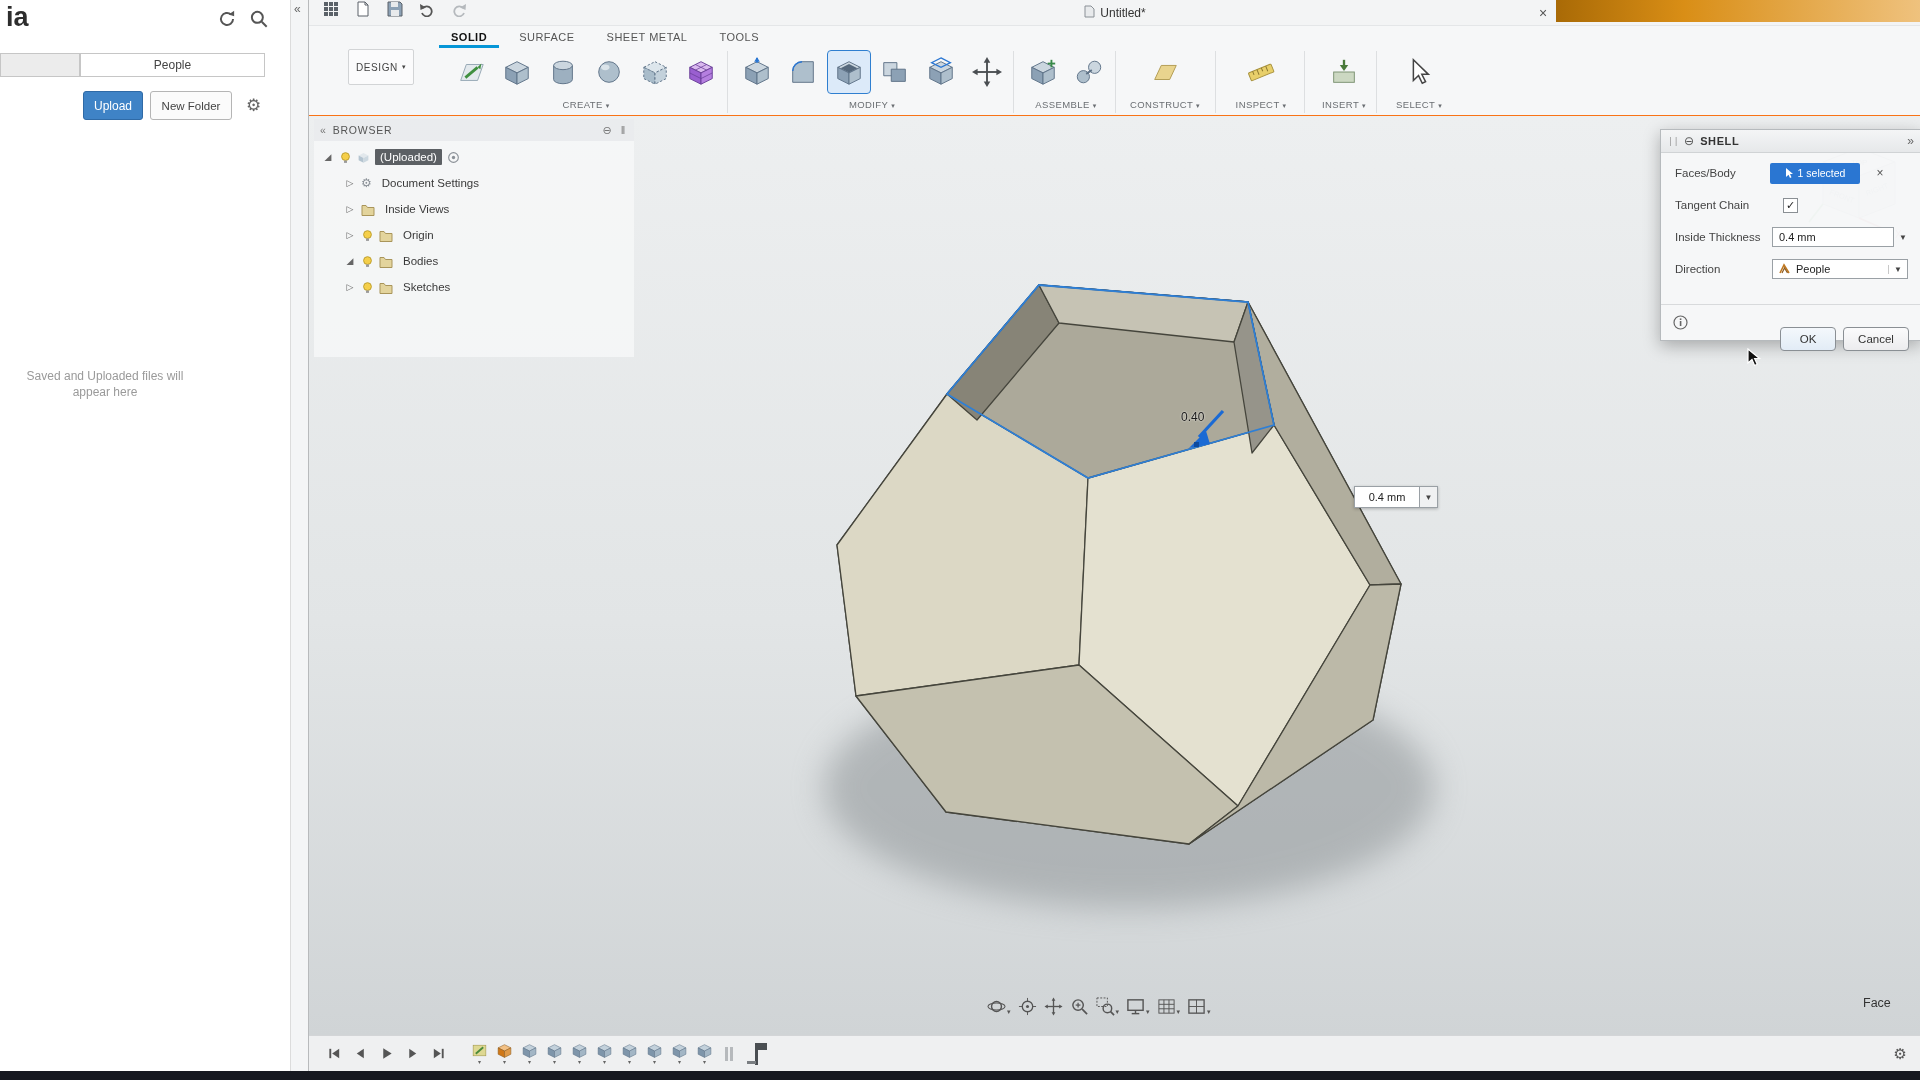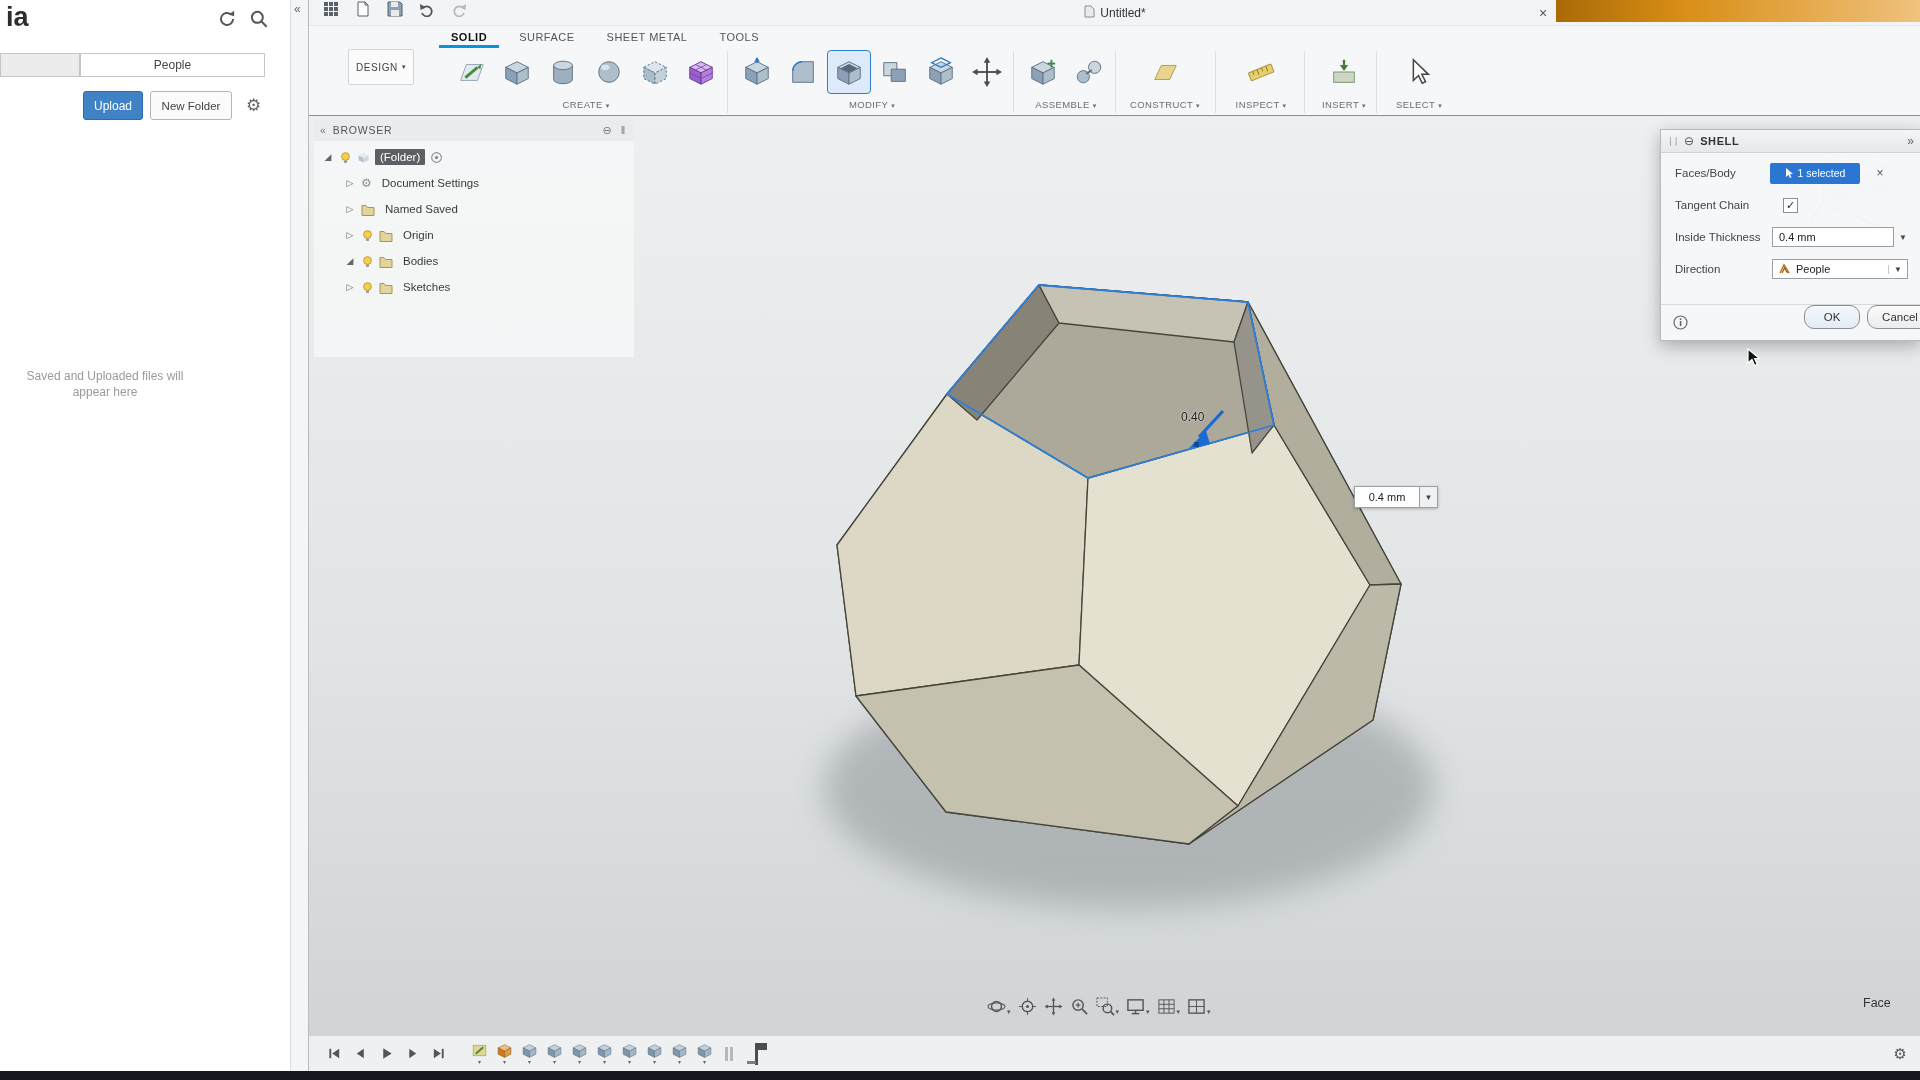--- a/index.html
+++ b/index.html
@@ -92,22 +92,22 @@
   .chip-x{position:absolute;left:211px;width:16px;text-align:center;color:#555;font-size:12px;}
   .cbox{position:absolute;left:122px;width:13px;height:13px;background:#fff;border:1px solid #8a8f94;
         display:flex;align-items:center;justify-content:center;font-size:11px;color:#222;line-height:1;}
   .field{position:absolute;left:111px;width:122px;height:20px;background:#fff;border:1px solid #9aa0a5;box-sizing:border-box;
          display:flex;align-items:center;padding-left:6px;font-size:11px;color:#222;}
   .field-caret{position:absolute;left:238px;font-size:8px;color:#444;}
   .dropdown{position:absolute;left:111px;width:136px;height:20px;background:#fff;border:1px solid #9aa0a5;box-sizing:border-box;
             display:flex;align-items:center;gap:5px;padding:0 5px;font-size:11px;color:#222;}
   .dd-caret{margin-left:auto;font-size:8px;color:#444;border-left:1px solid #c8c8c8;padding-left:5px;}
   #shell-footer{position:absolute;left:0;top:174px;width:261px;height:37px;border-top:1px solid #d8dadc;}
-  .dlg-btn{position:absolute;top:0;height:22px;border:1px solid #8a8f94;border-radius:10px;background:linear-gradient(#fbfbfc,#ececee);
-           font-size:11.5px;color:#333;display:flex;align-items:center;justify-content:center;margin-left:24px;}
+  .dlg-btn{position:absolute;top:22px;height:22px;border:1px solid #8a8f94;border-radius:4px;background:linear-gradient(#fbfbfc,#ececee);
+           font-size:11.5px;color:#333;display:flex;align-items:center;justify-content:center;}
   
   #timeline{left:0;top:1035px;width:1612px;height:36px;background:#eff0f1;border-top:1px solid #d3d5d7;
             box-sizing:border-box;display:flex;align-items:center;padding:0 14px;}
   .pb{width:22px;height:20px;display:flex;align-items:center;justify-content:center;margin-right:4px;}
   .feat{display:flex;flex-direction:column;align-items:center;margin:0 4px;}
   .feat svg{width:17px;height:17px;}
   .feat .fcaret{font-size:6px;color:#666;margin-top:-1px;}
   #tl-handle{margin:0 8px;display:flex;gap:2px;}
   #tl-handle i{width:3px;height:14px;background:#b6b9bc;display:block;}
   #tl-marker{position:relative;width:26px;height:24px;margin-left:4px;}
@@ -491,21 +491,21 @@
             <span class="expander">◢</span>
             <span class="ticon">
               <svg width="13" height="13" viewBox="0 0 14 14">
                 <circle cx="7" cy="6" r="4.2" fill="#f5cf4a" stroke="#b99a28"></circle>
                 <rect x="5.4" y="10.2" width="3.2" height="2.6" fill="#9a9a9a"></rect>
               </svg>
             </span>
             <span class="ticon">
               <svg width="13" height="13" viewBox="0 0 32 32">g stroke="#5d7186" stroke-width="1" stroke-linejoin="round"&gt;<polygon points="16,5 28,11 16,17 4,11" fill="#e2e8ec"></polygon><polygon points="4,11 16,17 16,29 4,23" fill="#b4c4d0"></polygon><polygon points="28,11 16,17 16,29 28,23" fill="#ccd8e0"></polygon></svg>
             </span>
-            <span class="tlabel dark">(Folder)</span>
+            <span class="tlabel dark">(Uploaded)</span>
             <span class="ticon">
               <svg width="13" height="13" viewBox="0 0 14 14">
                 <circle cx="7" cy="7" r="5.2" fill="none" stroke="#8a9097" stroke-width="1.2"></circle>
                 <circle cx="7" cy="7" r="1.8" fill="#8a9097"></circle>
               </svg>
             </span>
           </div>
           <div class="tree-row" style="padding-left:30px;">
             <span class="expander">▷</span>
             <span class="ticon">
@@ -513,21 +513,21 @@
             </span>
             <span class="tlabel">Document Settings</span>
           </div>
           <div class="tree-row" style="padding-left:30px;">
             <span class="expander">▷</span>
             <span class="ticon">
               <svg width="14" height="13" viewBox="0 0 14 13">
                 <path d="M1,2.5 h4 l1.5,2 H13 v8 H1 z" fill="#e3d49c" stroke="#a9955a"></path>
               </svg>
             </span>
-            <span class="tlabel">Named Saved</span>
+            <span class="tlabel">Inside Views</span>
           </div>
           <div class="tree-row" style="padding-left:30px;">
             <span class="expander">▷</span>
             <span class="ticon">
               <svg width="13" height="13" viewBox="0 0 14 14">
                 <circle cx="7" cy="6" r="4.2" fill="#f5cf4a" stroke="#b99a28"></circle>
                 <rect x="5.4" y="10.2" width="3.2" height="2.6" fill="#9a9a9a"></rect>
               </svg>
             </span>
             <span class="ticon">

